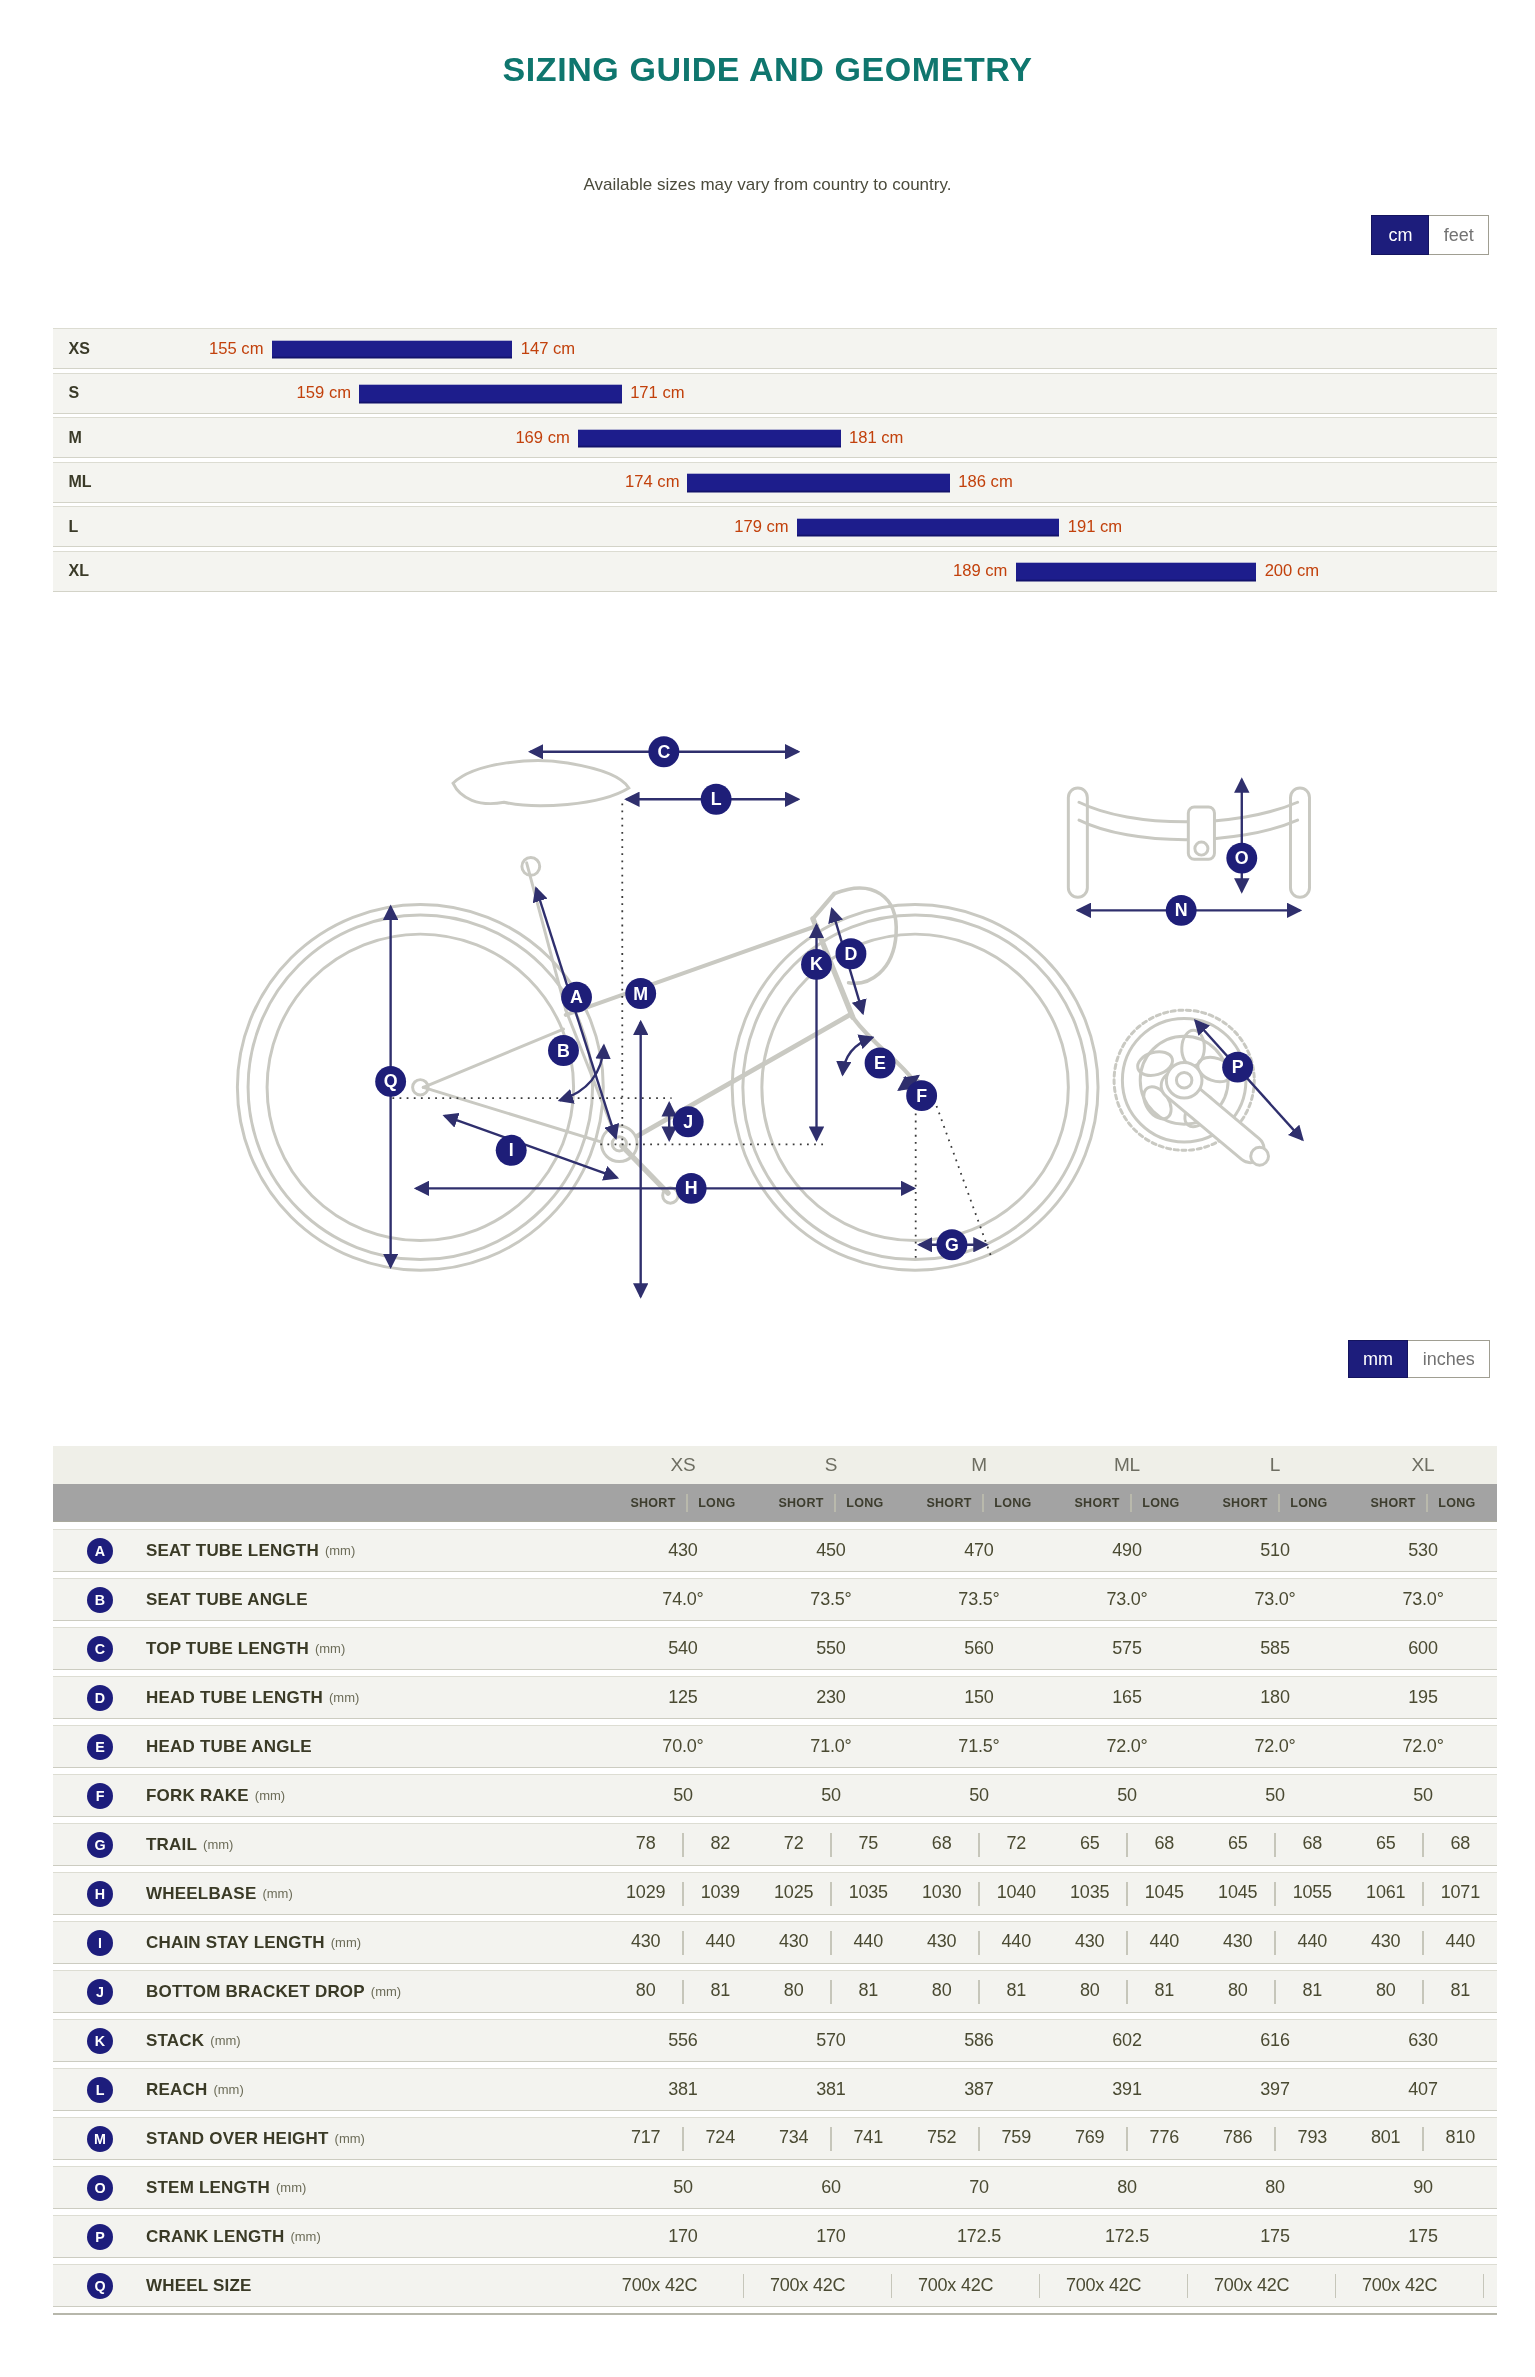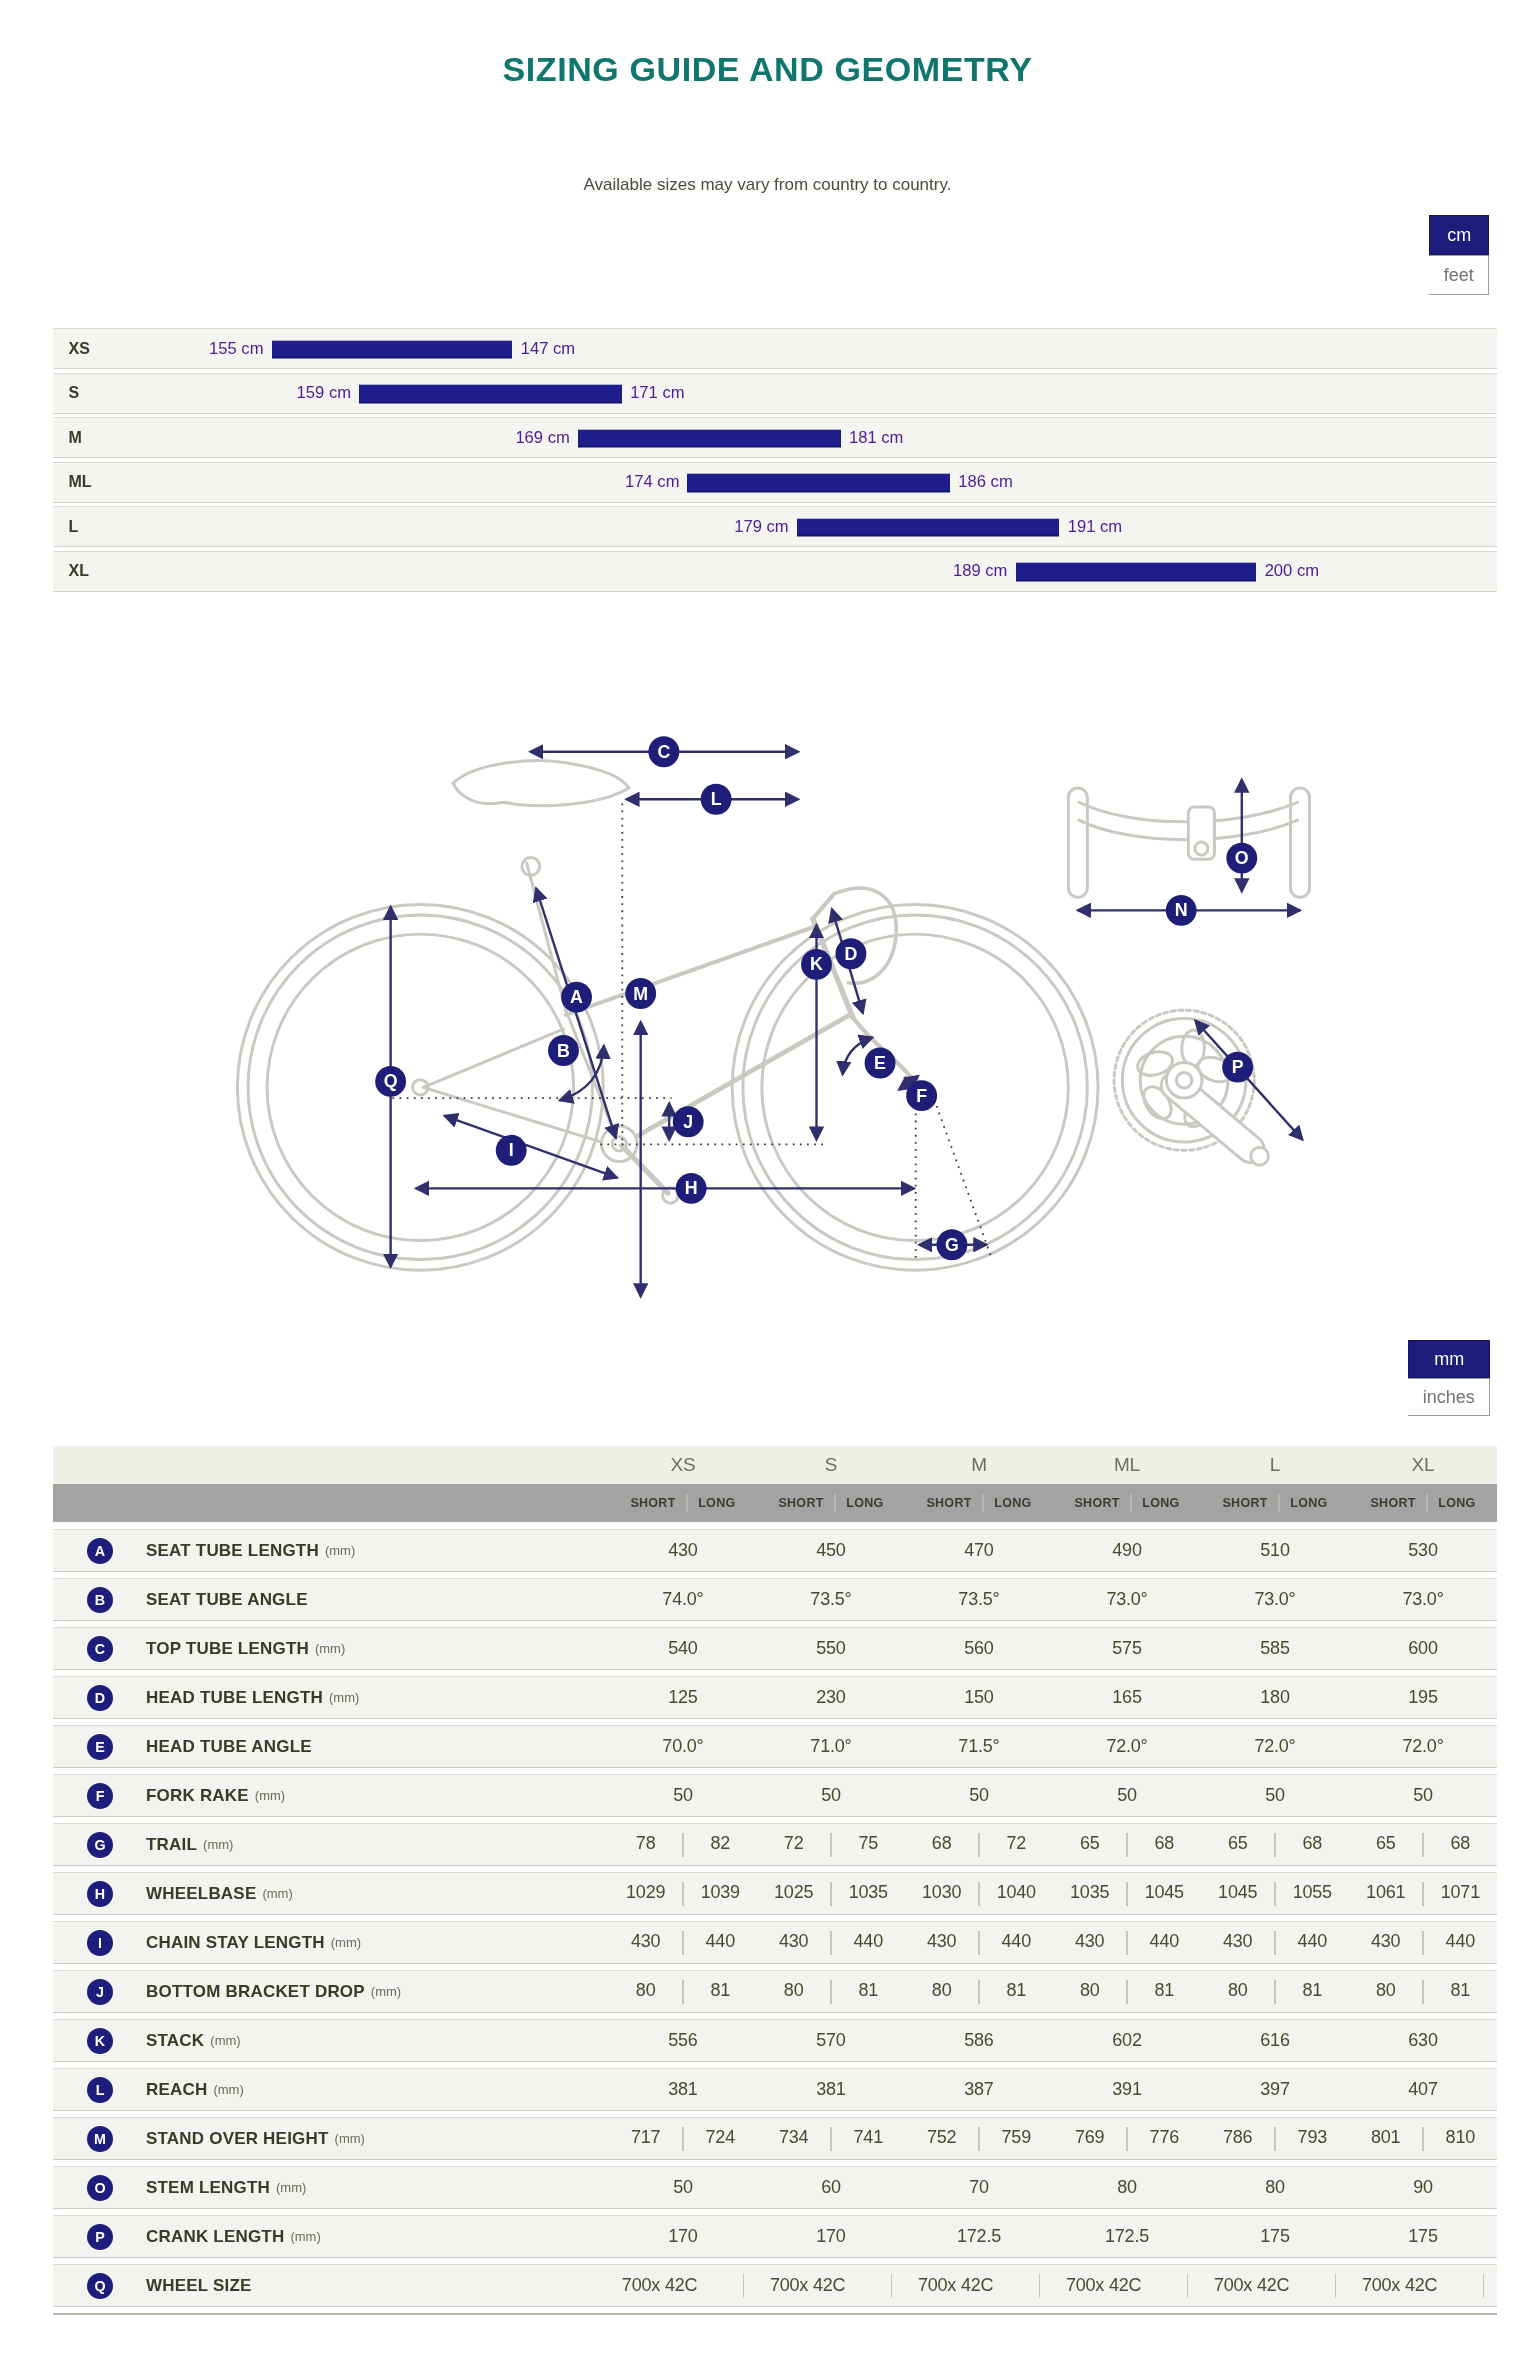--- a/index.html
+++ b/index.html
@@ -1,33 +1,33 @@
 <!DOCTYPE html>
 <html style="font-size:9.5px"><head>
 <meta charset="utf-8">
 <style>
   html,body{margin:0;padding:0;background:#fff;}
   body{width:1535px;height:2377px;position:relative;font-family:"Liberation Sans",sans-serif;color:#3c3c28;overflow:hidden;}
   .page-title{position:absolute;top:50px;left:0;width:100%;text-align:center;font-size:34px;font-weight:bold;letter-spacing:0.6px;color:#0f766e;}
   .subtitle{position:absolute;top:138px;left:0;width:100%;text-align:center;font-size:17px;line-height:1.85;color:#4b4b3c;}
   
-  .toggle{position:absolute;display:flex;flex-direction:column;}
+  .toggle{position:absolute;display:flex;}
   .toggle .opt{display:flex;align-items:center;justify-content:center;font-size:18px;cursor:pointer;box-sizing:border-box;}
   .toggle .opt.sel{background:#1d1d7c;color:#fff;border:0.6px solid #14145e;}
   .toggle .opt.unsel{background:#fff;color:#737373;border:0.6px solid #a09e92;border-left:none;}
   #height-toggle{top:215px;right:46px;}
   #height-toggle .opt{height:40px;min-width:58px;padding:0 14.3px;}
   #unit-toggle{top:1340px;right:45px;}
   #unit-toggle .opt{height:38px;min-width:57px;padding:0 14.3px;}
   
   #size-bars{position:absolute;top:328px;left:53px;width:1444px;}
   .size-row{position:relative;height:39px;margin-bottom:3.6px;background:#f4f4f0;border-top:0.6px solid #dcdcd2;border-bottom:0.6px solid #d3d3c8;}
   .size-row .sz{position:absolute;left:15.5px;top:50%;transform:translateY(-50%);font-weight:bold;font-size:16px;color:#3a3a28;}
   .size-row .bar{position:absolute;top:50%;transform:translateY(-50%);height:16.6px;background:#1d1d8c;box-shadow:0 1.8px 0 #12126b;}
-  .size-row .bar-label{position:absolute;top:50%;transform:translateY(-50%);font-size:16.6px;color:#4c1d95;white-space:nowrap;}
+  .size-row .bar-label{position:absolute;top:50%;transform:translateY(-50%);font-size:16.6px;color:#c2410c;white-space:nowrap;}
   
   #diagram{position:absolute;top:630px;left:0;}
   
   #geo-table{position:absolute;top:1446px;left:53px;width:1444px;border-bottom:2.4px solid #b7b7ab;}
   .t-row{display:flex;align-items:center;box-sizing:border-box;}
   .t-head1{height:38px;background:#efefe8;}
   .t-head1 .col{font-size:19px;color:#6e6e62;}
   .t-head2{height:38px;background:#a3a3a3;border-bottom:1.8px solid #a9a99d;margin-bottom:7.1px;}
   .lblcol{width:38.5%;box-sizing:border-box;display:flex;align-items:center;padding-left:34px;}
   .col{flex:1;display:flex;align-items:center;justify-content:center;font-size:18px;color:#4a4a32;letter-spacing:-0.2px;}

